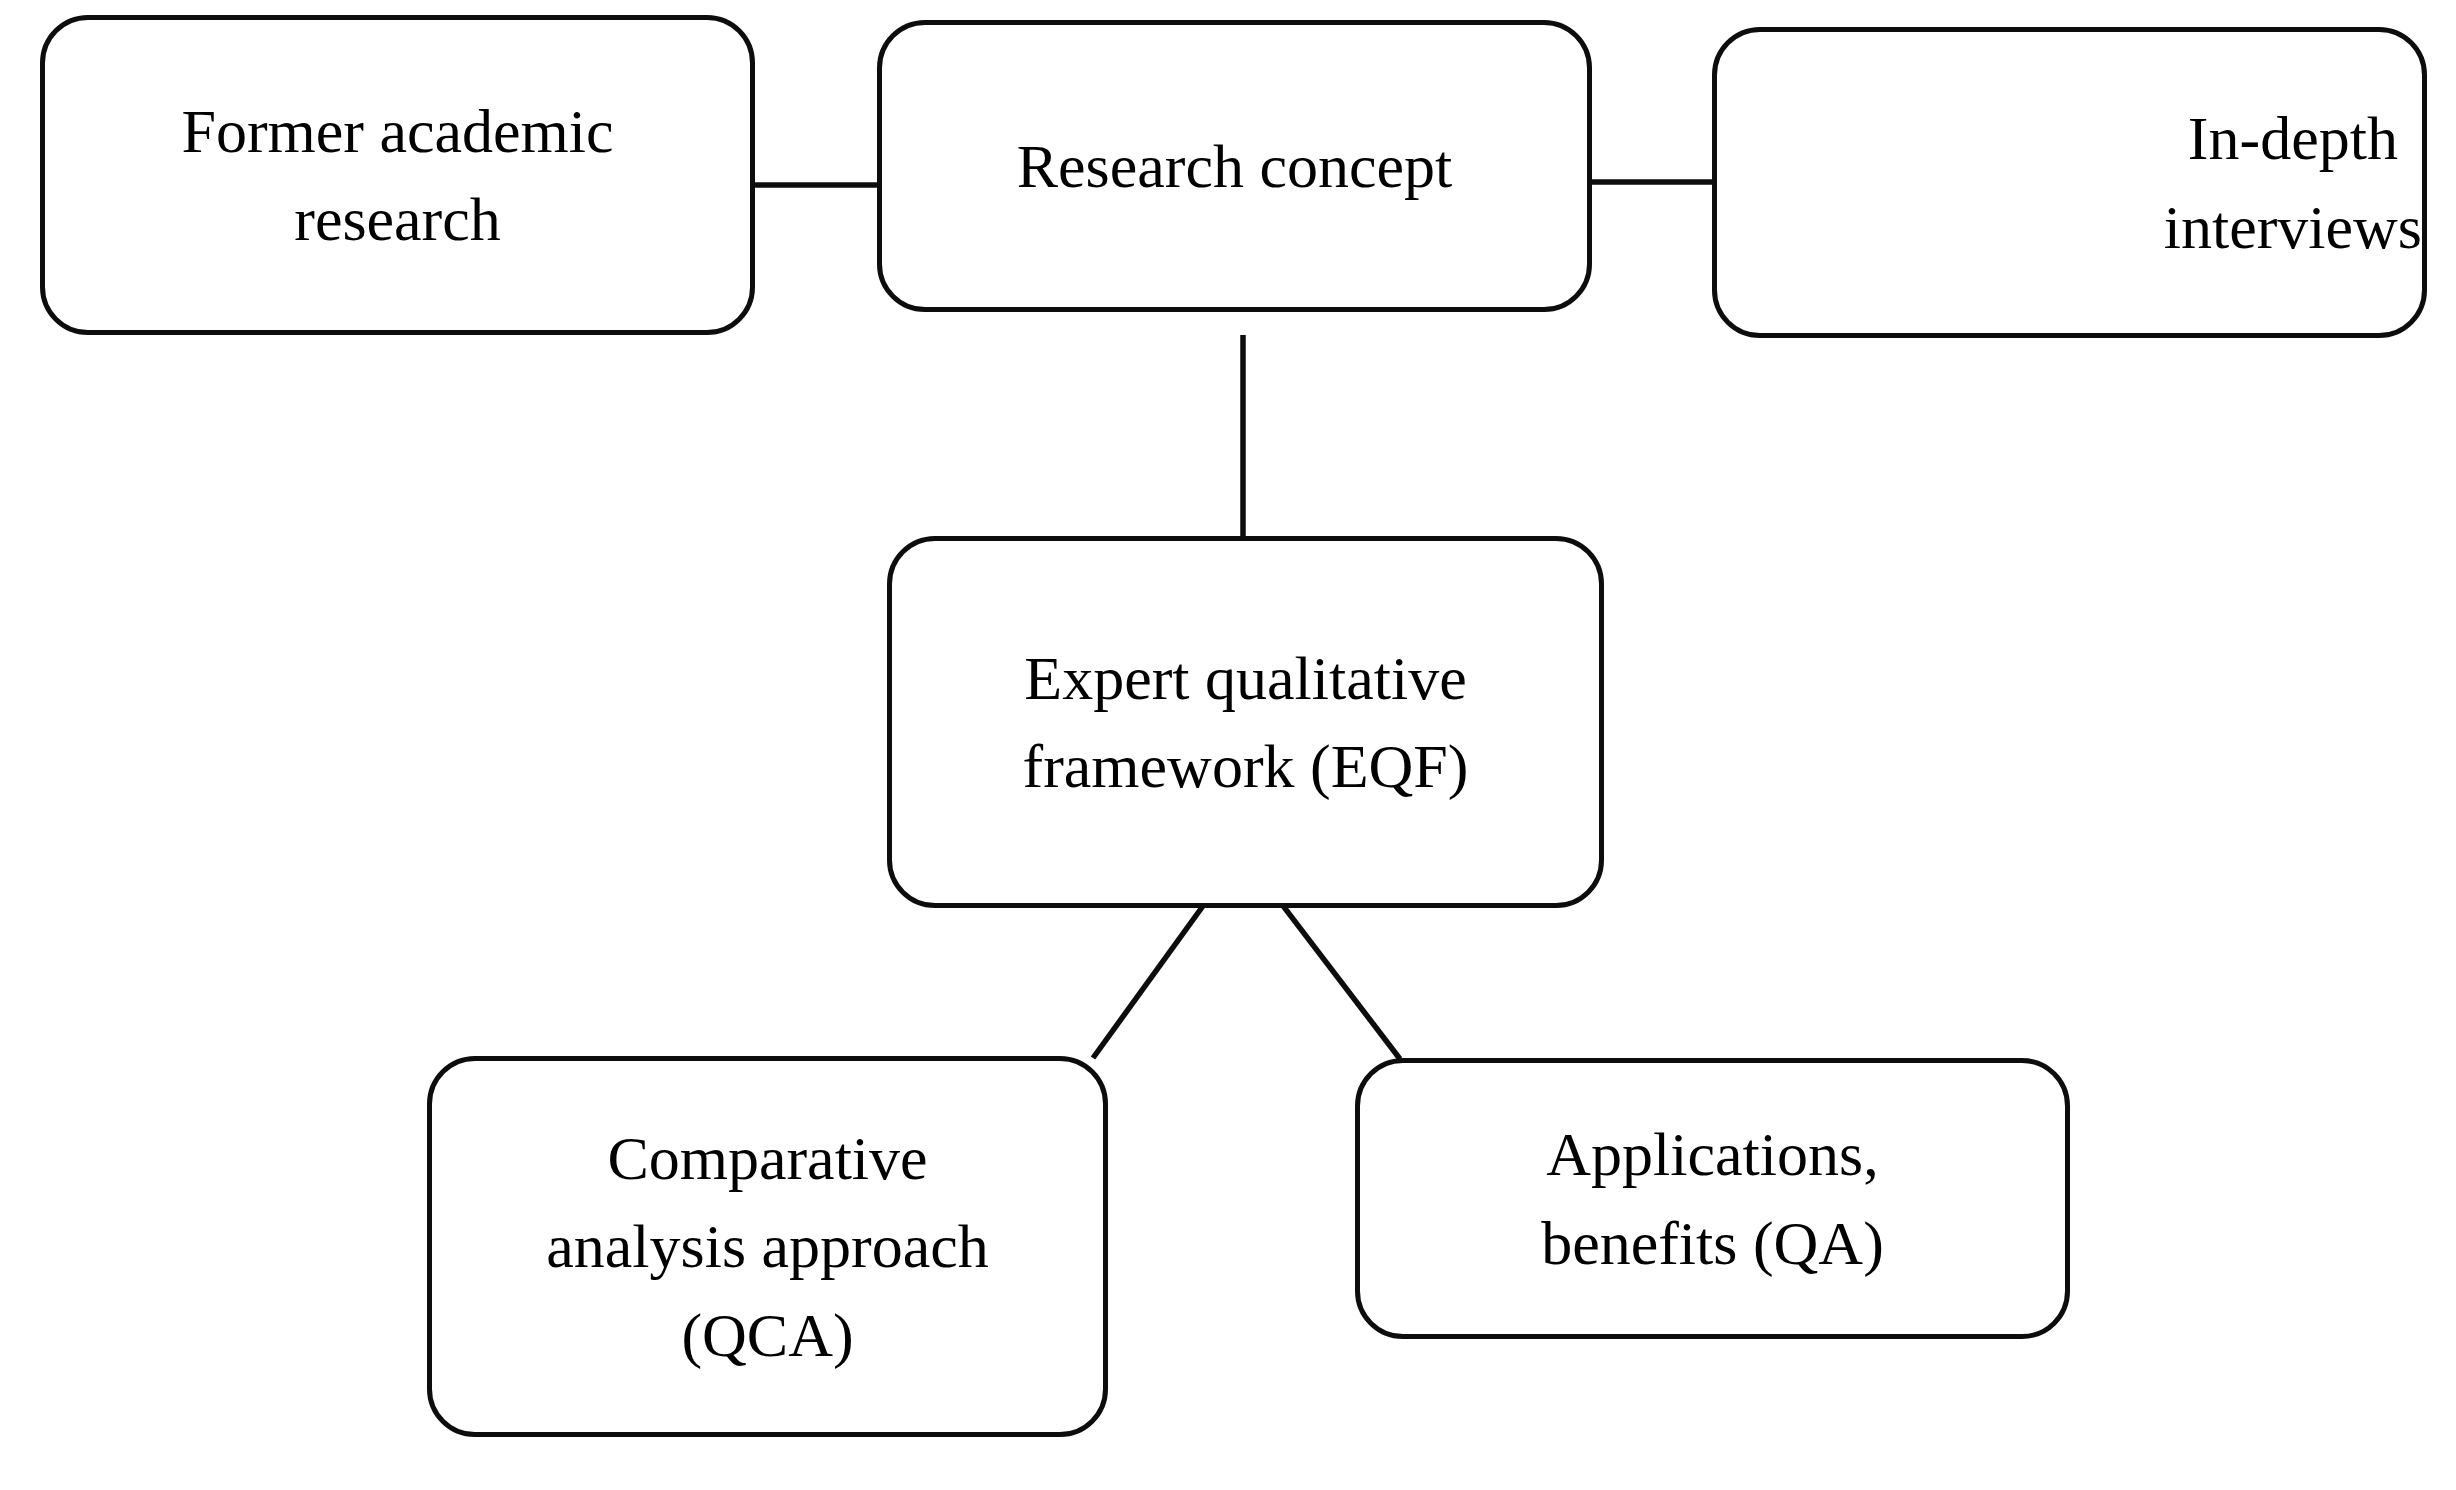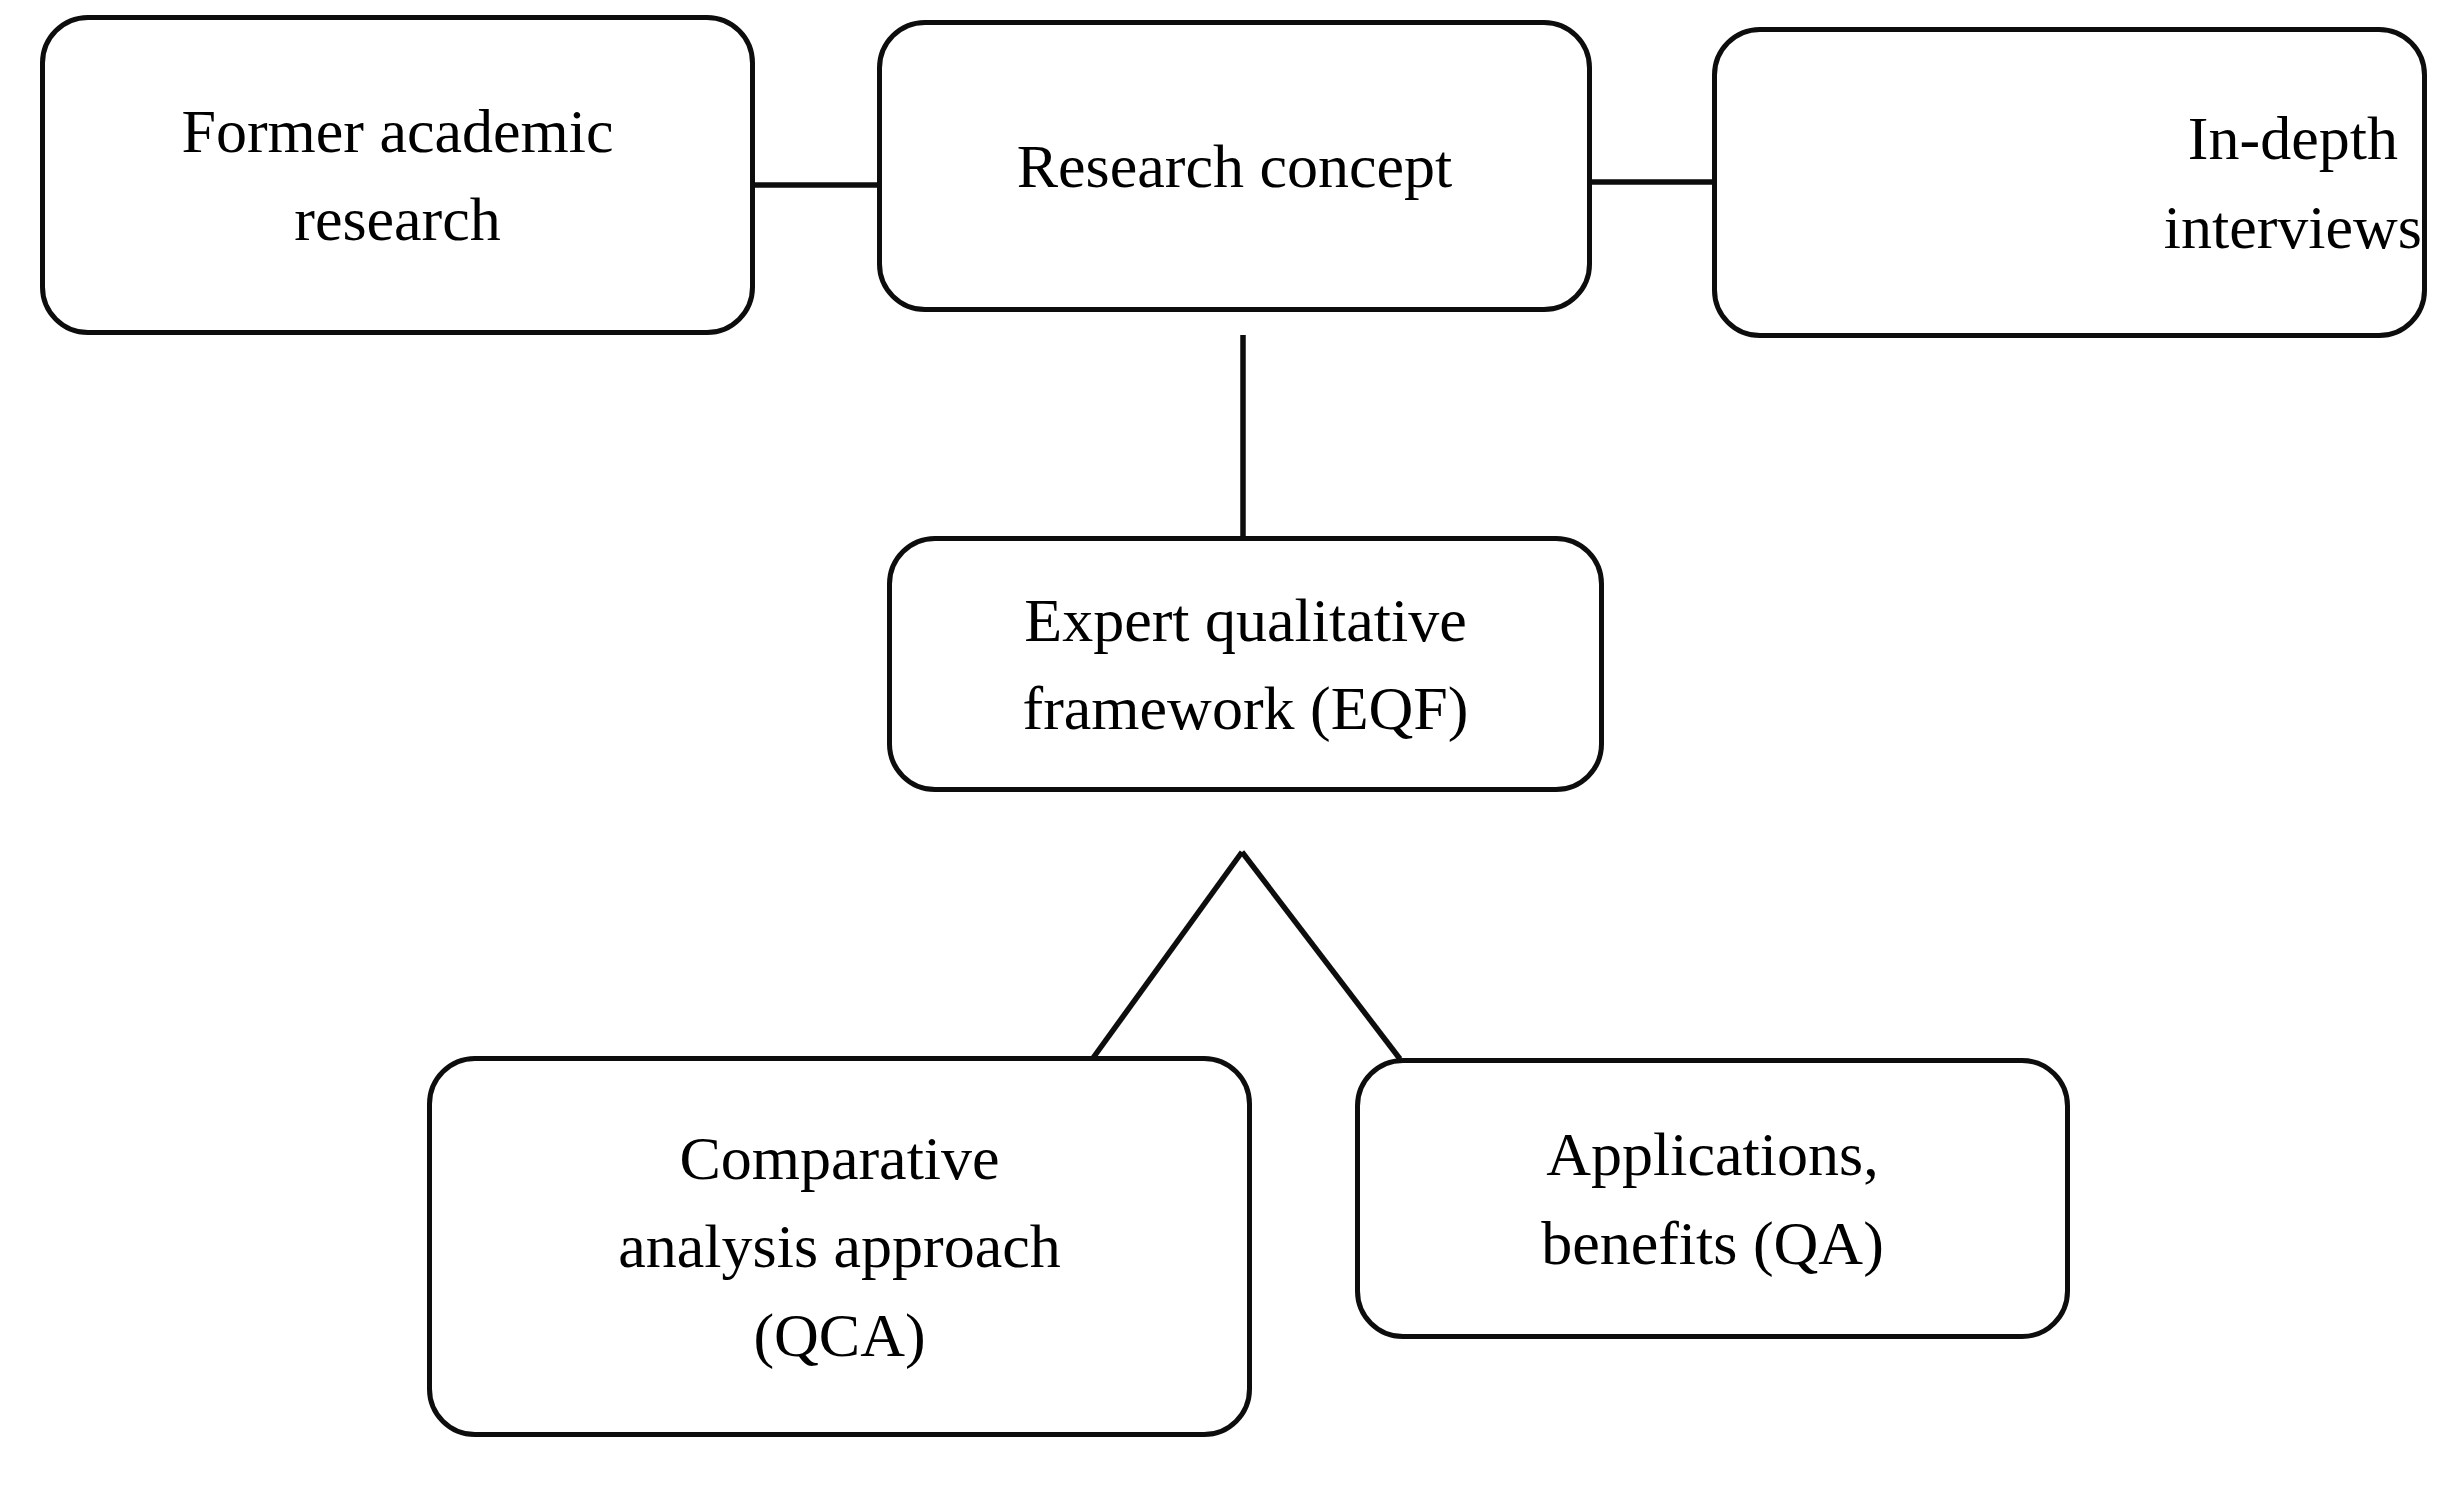--- a/index.html
+++ b/index.html
@@ -39,22 +39,22 @@
     justify-content: center;
     text-align: center;
     font-size: 62px;
     line-height: 1.42;
     white-space: pre-line;
   }
   
   .n-former   { left: 40px;   top: 15px;   width: 715px; height: 320px; }
   .n-concept  { left: 877px;  top: 20px;   width: 715px; height: 292px; }
   .n-indepth  { left: 1712px; top: 27px;   width: 715px; height: 311px; justify-content: flex-end; }
-  .n-eqf      { left: 887px;  top: 536px;  width: 717px; height: 256px; }
-  .n-qca      { left: 427px;  top: 1056px; width: 825px; height: 381px; }
+  .n-eqf      { left: 887px;  top: 536px;  width: 717px; height: 372px; }
+  .n-qca      { left: 427px;  top: 1056px; width: 681px; height: 381px; }
   .n-qa       { left: 1355px; top: 1058px; width: 715px; height: 281px; }
 </style>
 </head>
 <body>
 
 <div class="canvas">
 
   <svg class="edges" viewBox="0 0 2456 1490" xmlns="http://www.w3.org/2000/svg">
     <line x1="755" y1="185" x2="877" y2="185"></line>
     <line x1="1592" y1="182" x2="1712" y2="182"></line>

